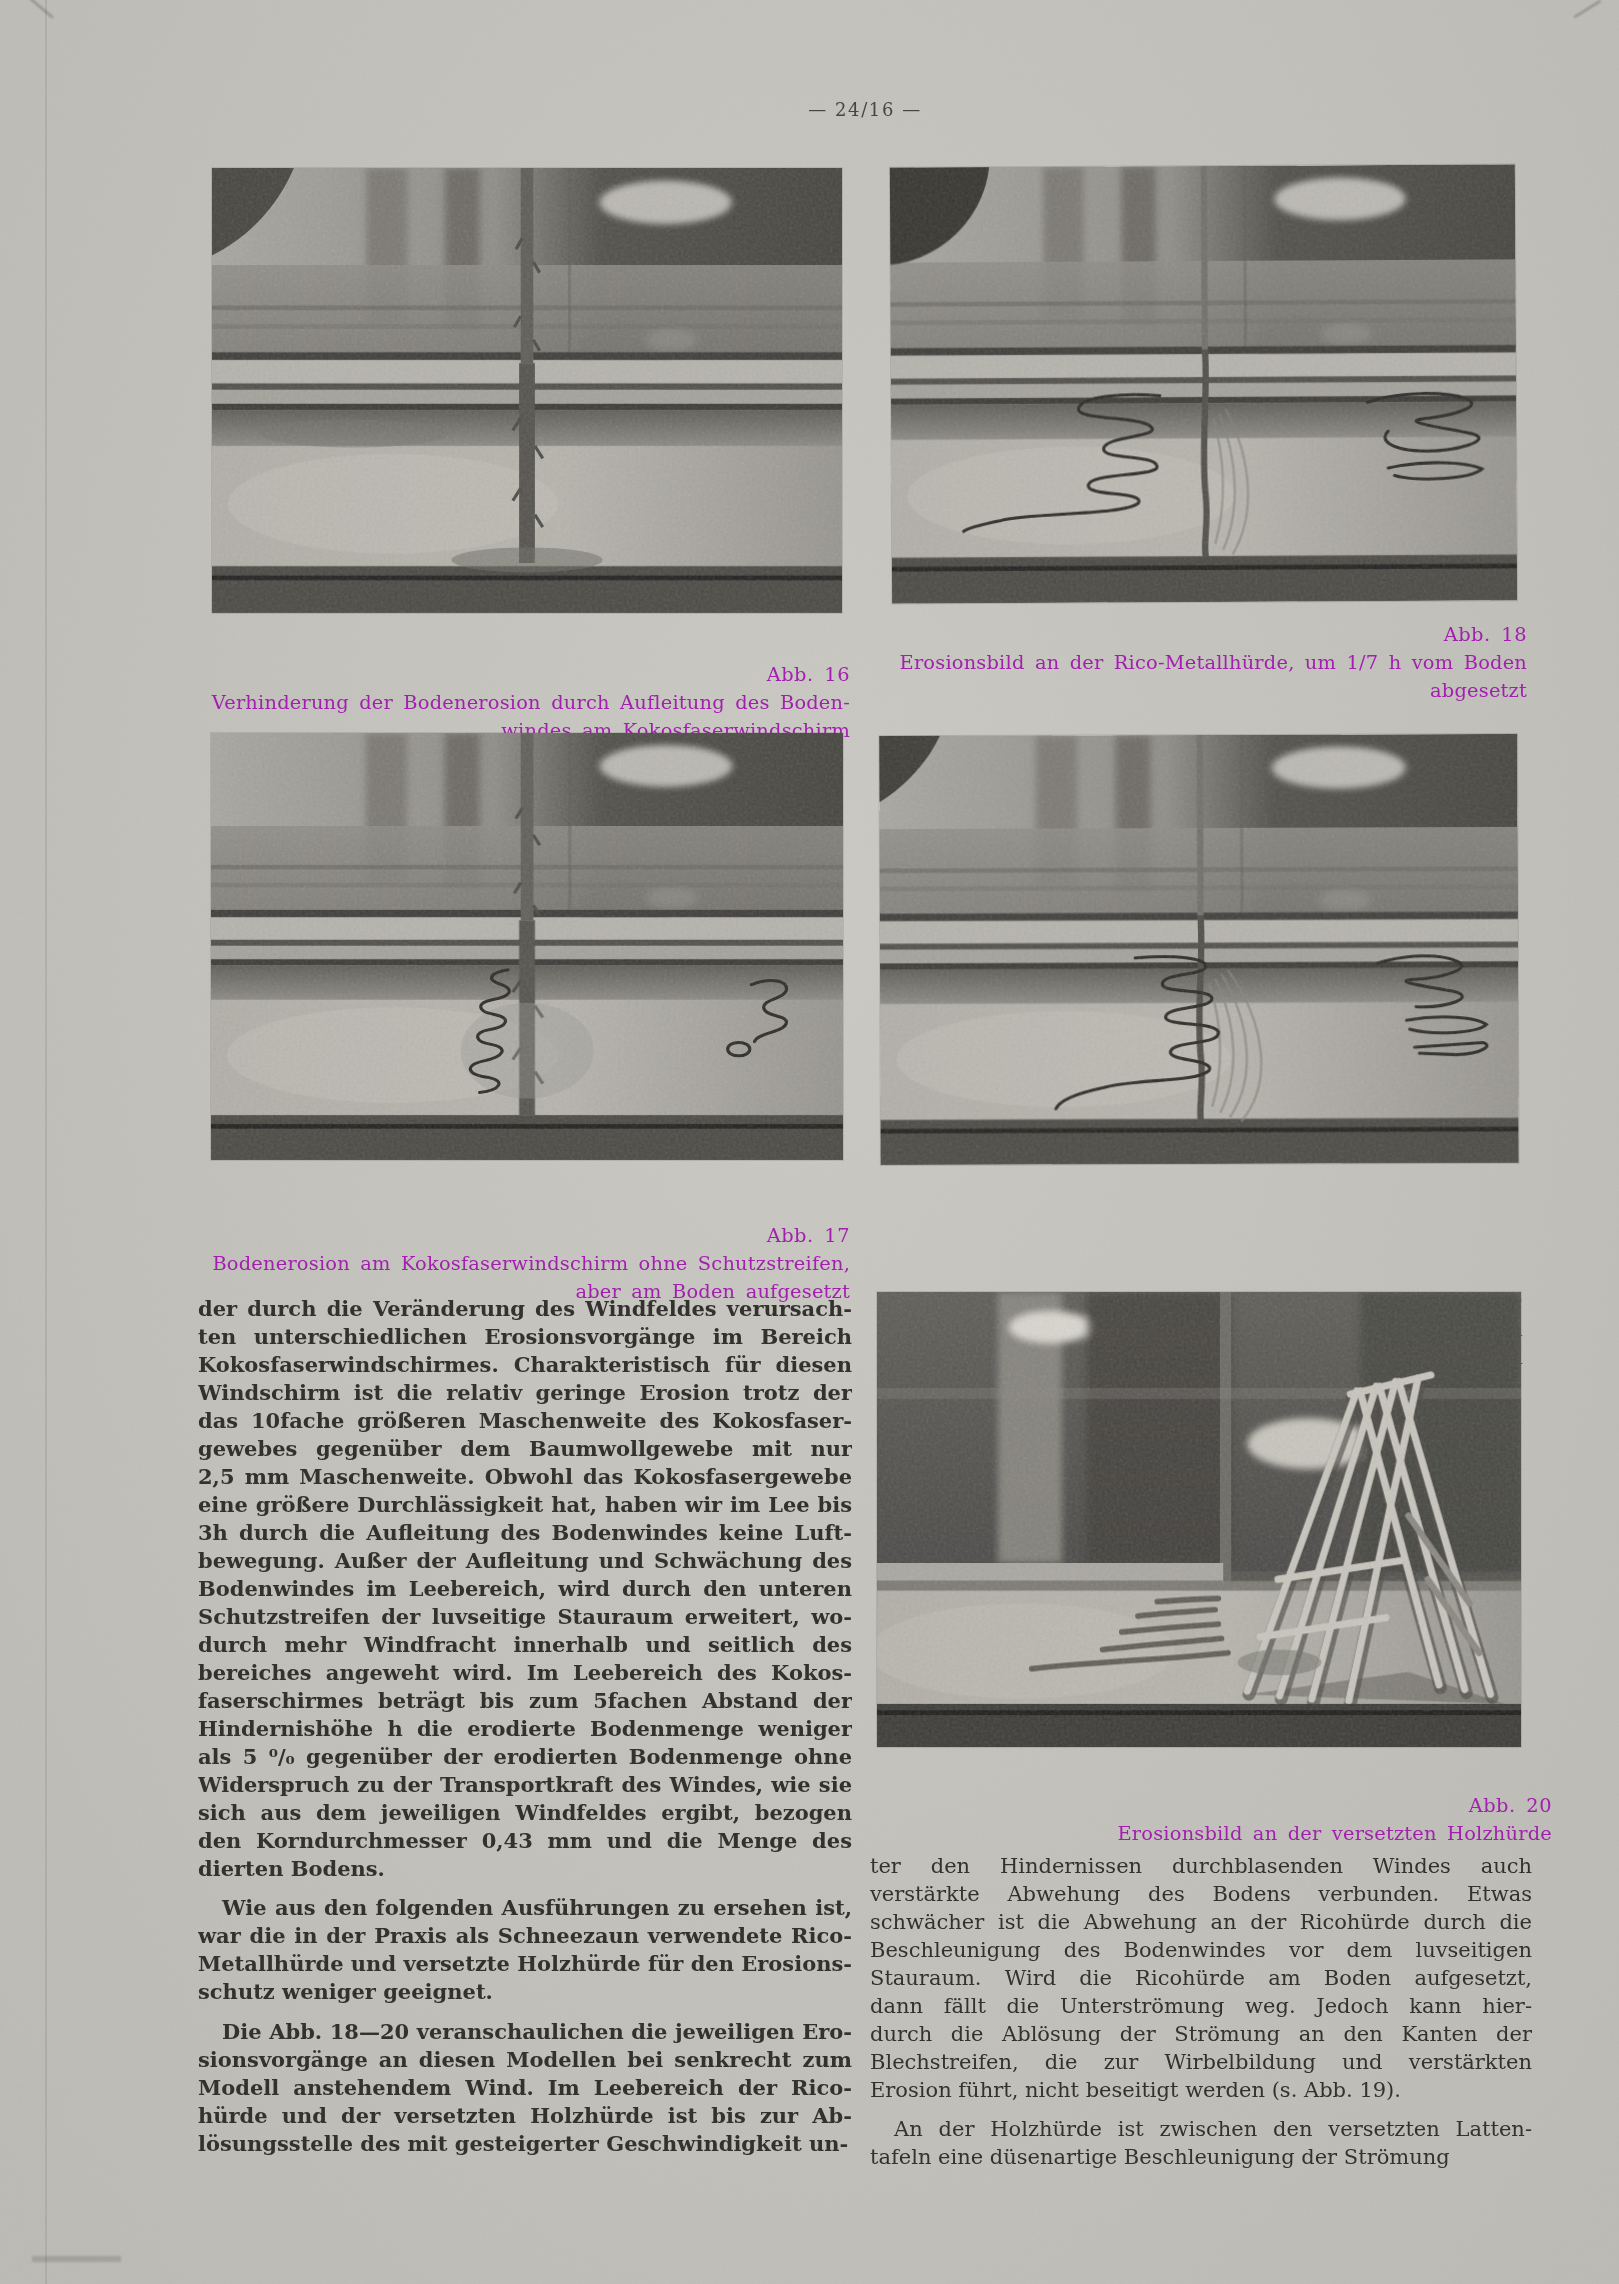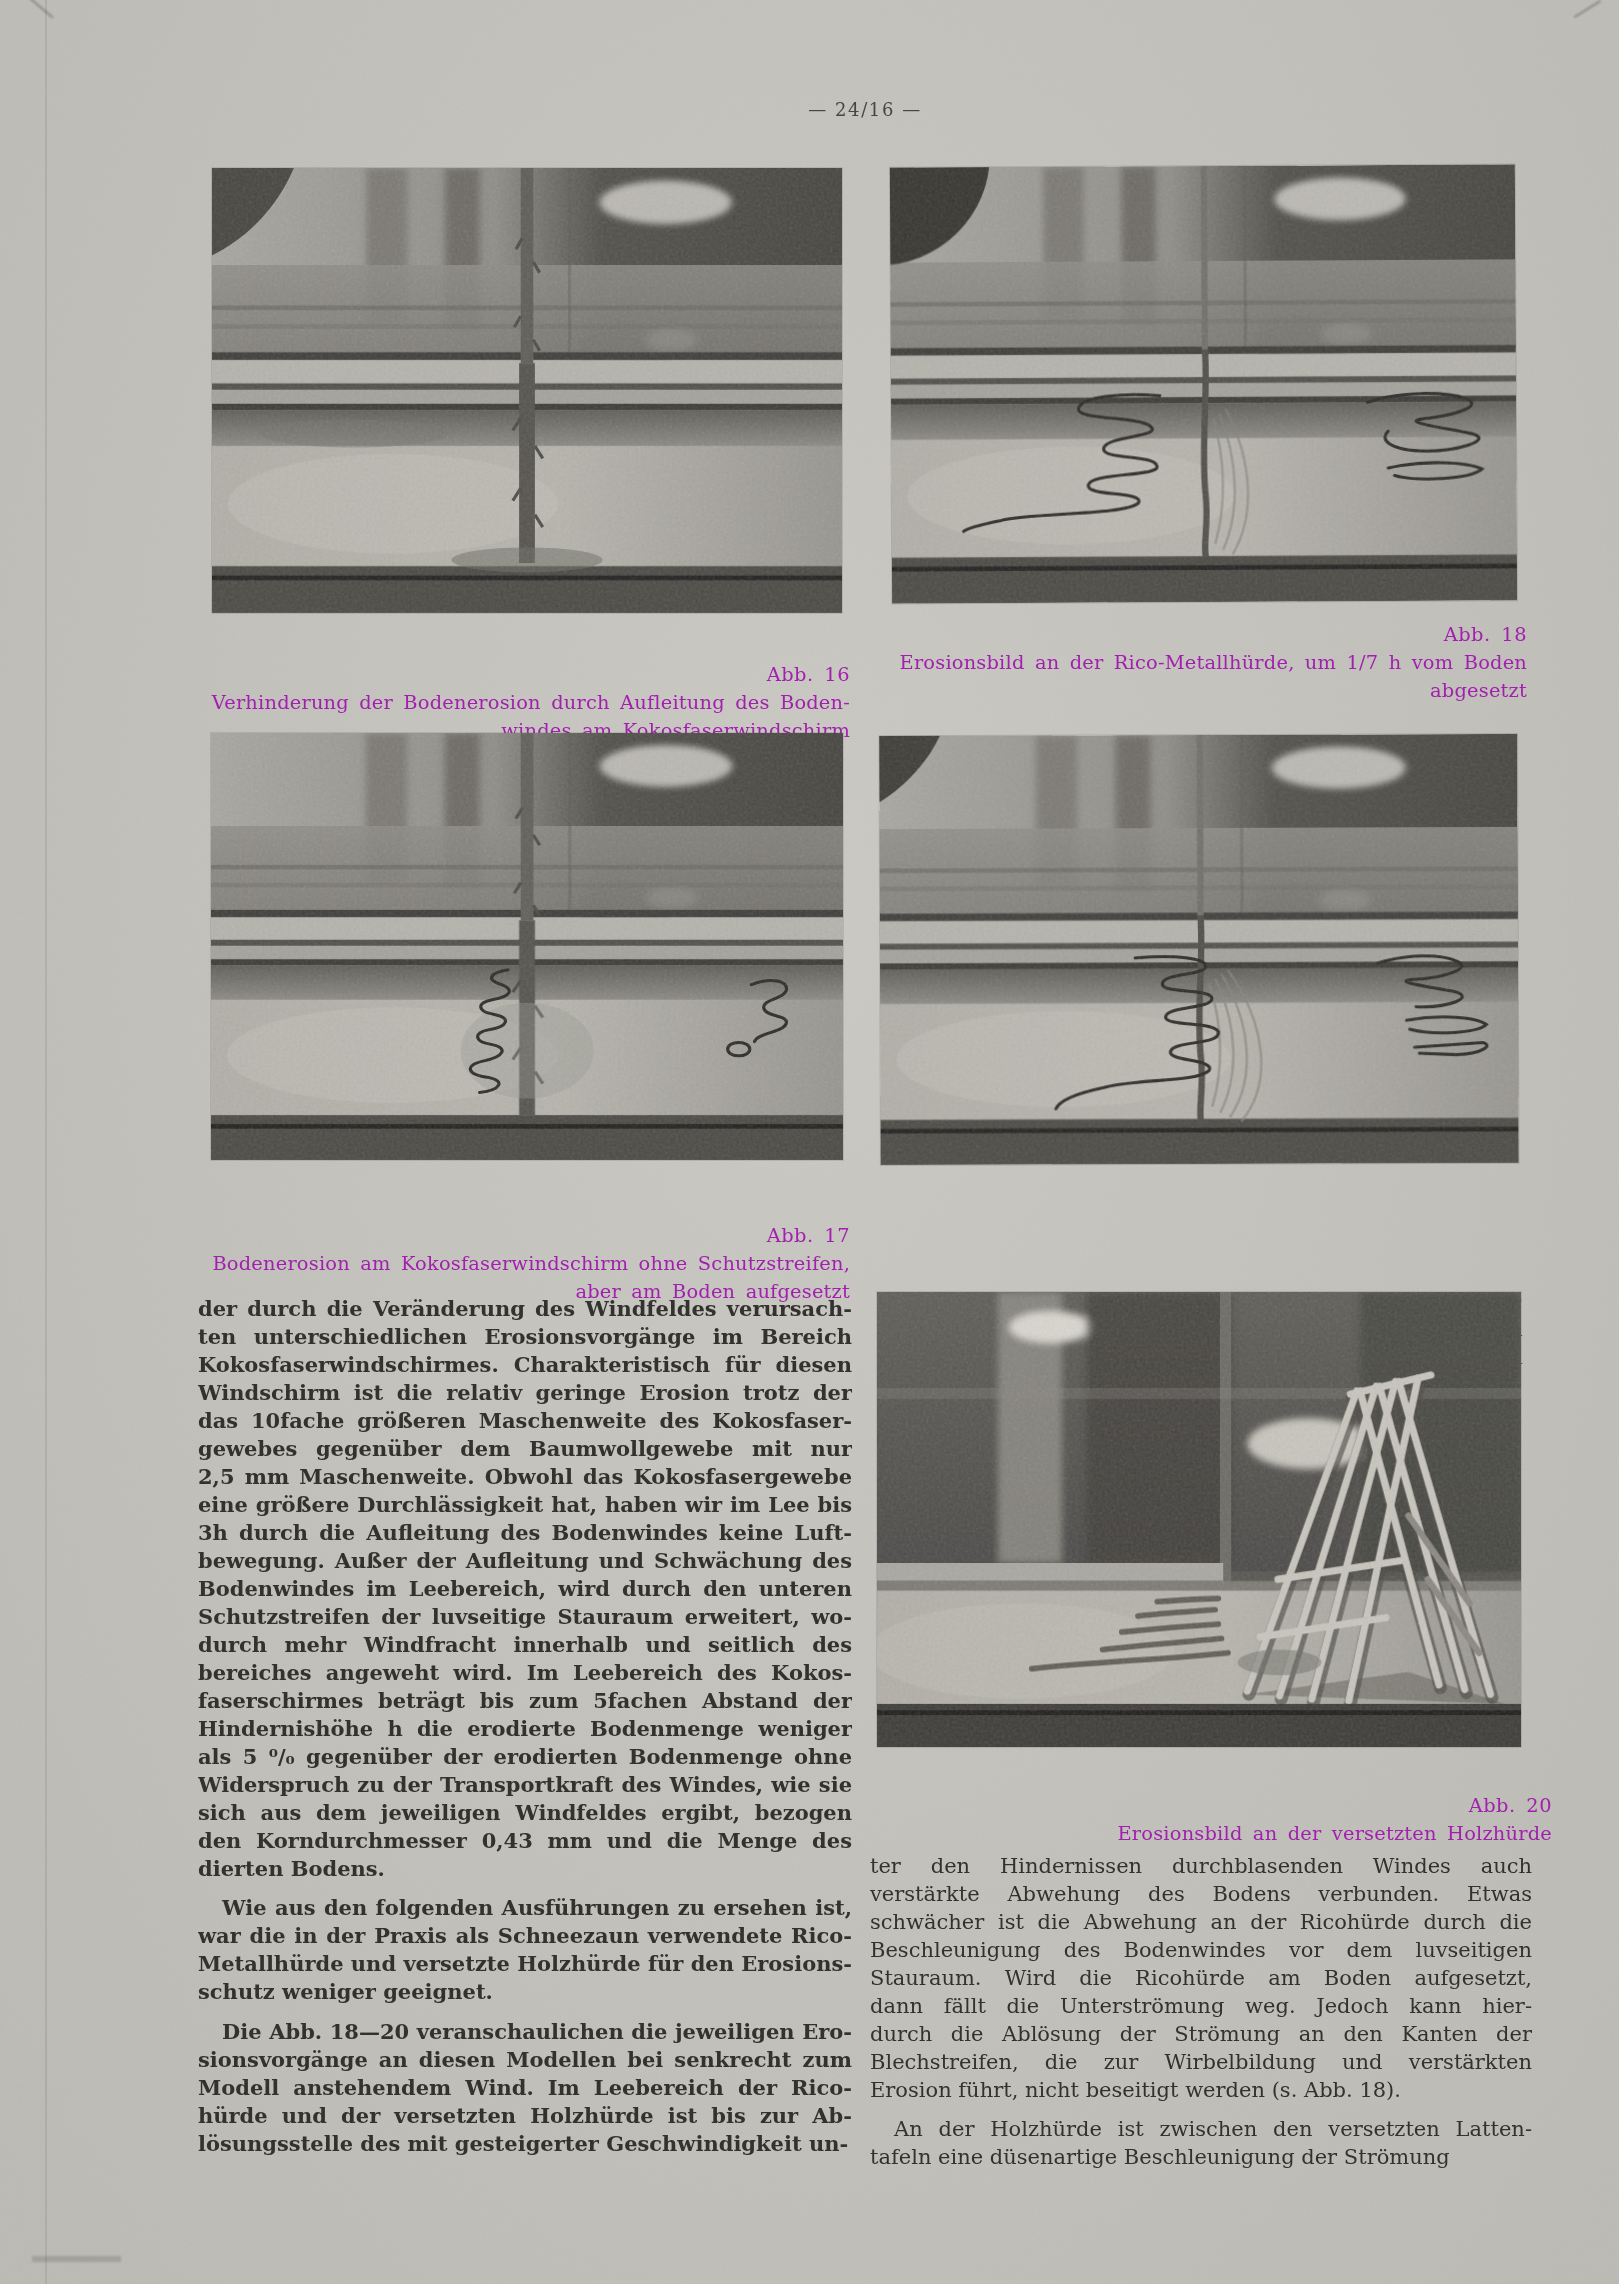--- a/index.html
+++ b/index.html
@@ -301,21 +301,21 @@
 <div class="col" style="left:870px;top:1852px;width:662px;">
     <div class="para">
       <div class="bline">ter den Hindernissen durchblasenden Windes auch</div>
       <div class="bline">verstärkte Abwehung des Bodens verbunden. Etwas</div>
       <div class="bline">schwächer ist die Abwehung an der Ricohürde durch die</div>
       <div class="bline">Beschleunigung des Bodenwindes vor dem luvseitigen</div>
       <div class="bline">Stauraum. Wird die Ricohürde am Boden aufgesetzt,</div>
       <div class="bline">dann fällt die Unterströmung weg. Jedoch kann hier-</div>
       <div class="bline">durch die Ablösung der Strömung an den Kanten der</div>
       <div class="bline">Blechstreifen, die zur Wirbelbildung und verstärkten</div>
-      <div class="bline end">Erosion führt, nicht beseitigt werden (s. Abb. 18).</div>
+      <div class="bline end">Erosion führt, nicht beseitigt werden (s. Abb. 19).</div>
     </div>
     <div class="para indent">
       <div class="bline">An der Holzhürde ist zwischen den versetzten Latten-</div>
       <div class="bline end">tafeln eine düsenartige Beschleunigung der Strömung</div>
     </div>
   </div>
 
 <svg class="grain-layer" viewBox="0 0 2000 2821" preserveAspectRatio="none">
   <rect width="2000" height="2821" filter="url(#grainF)"></rect>
 </svg>

